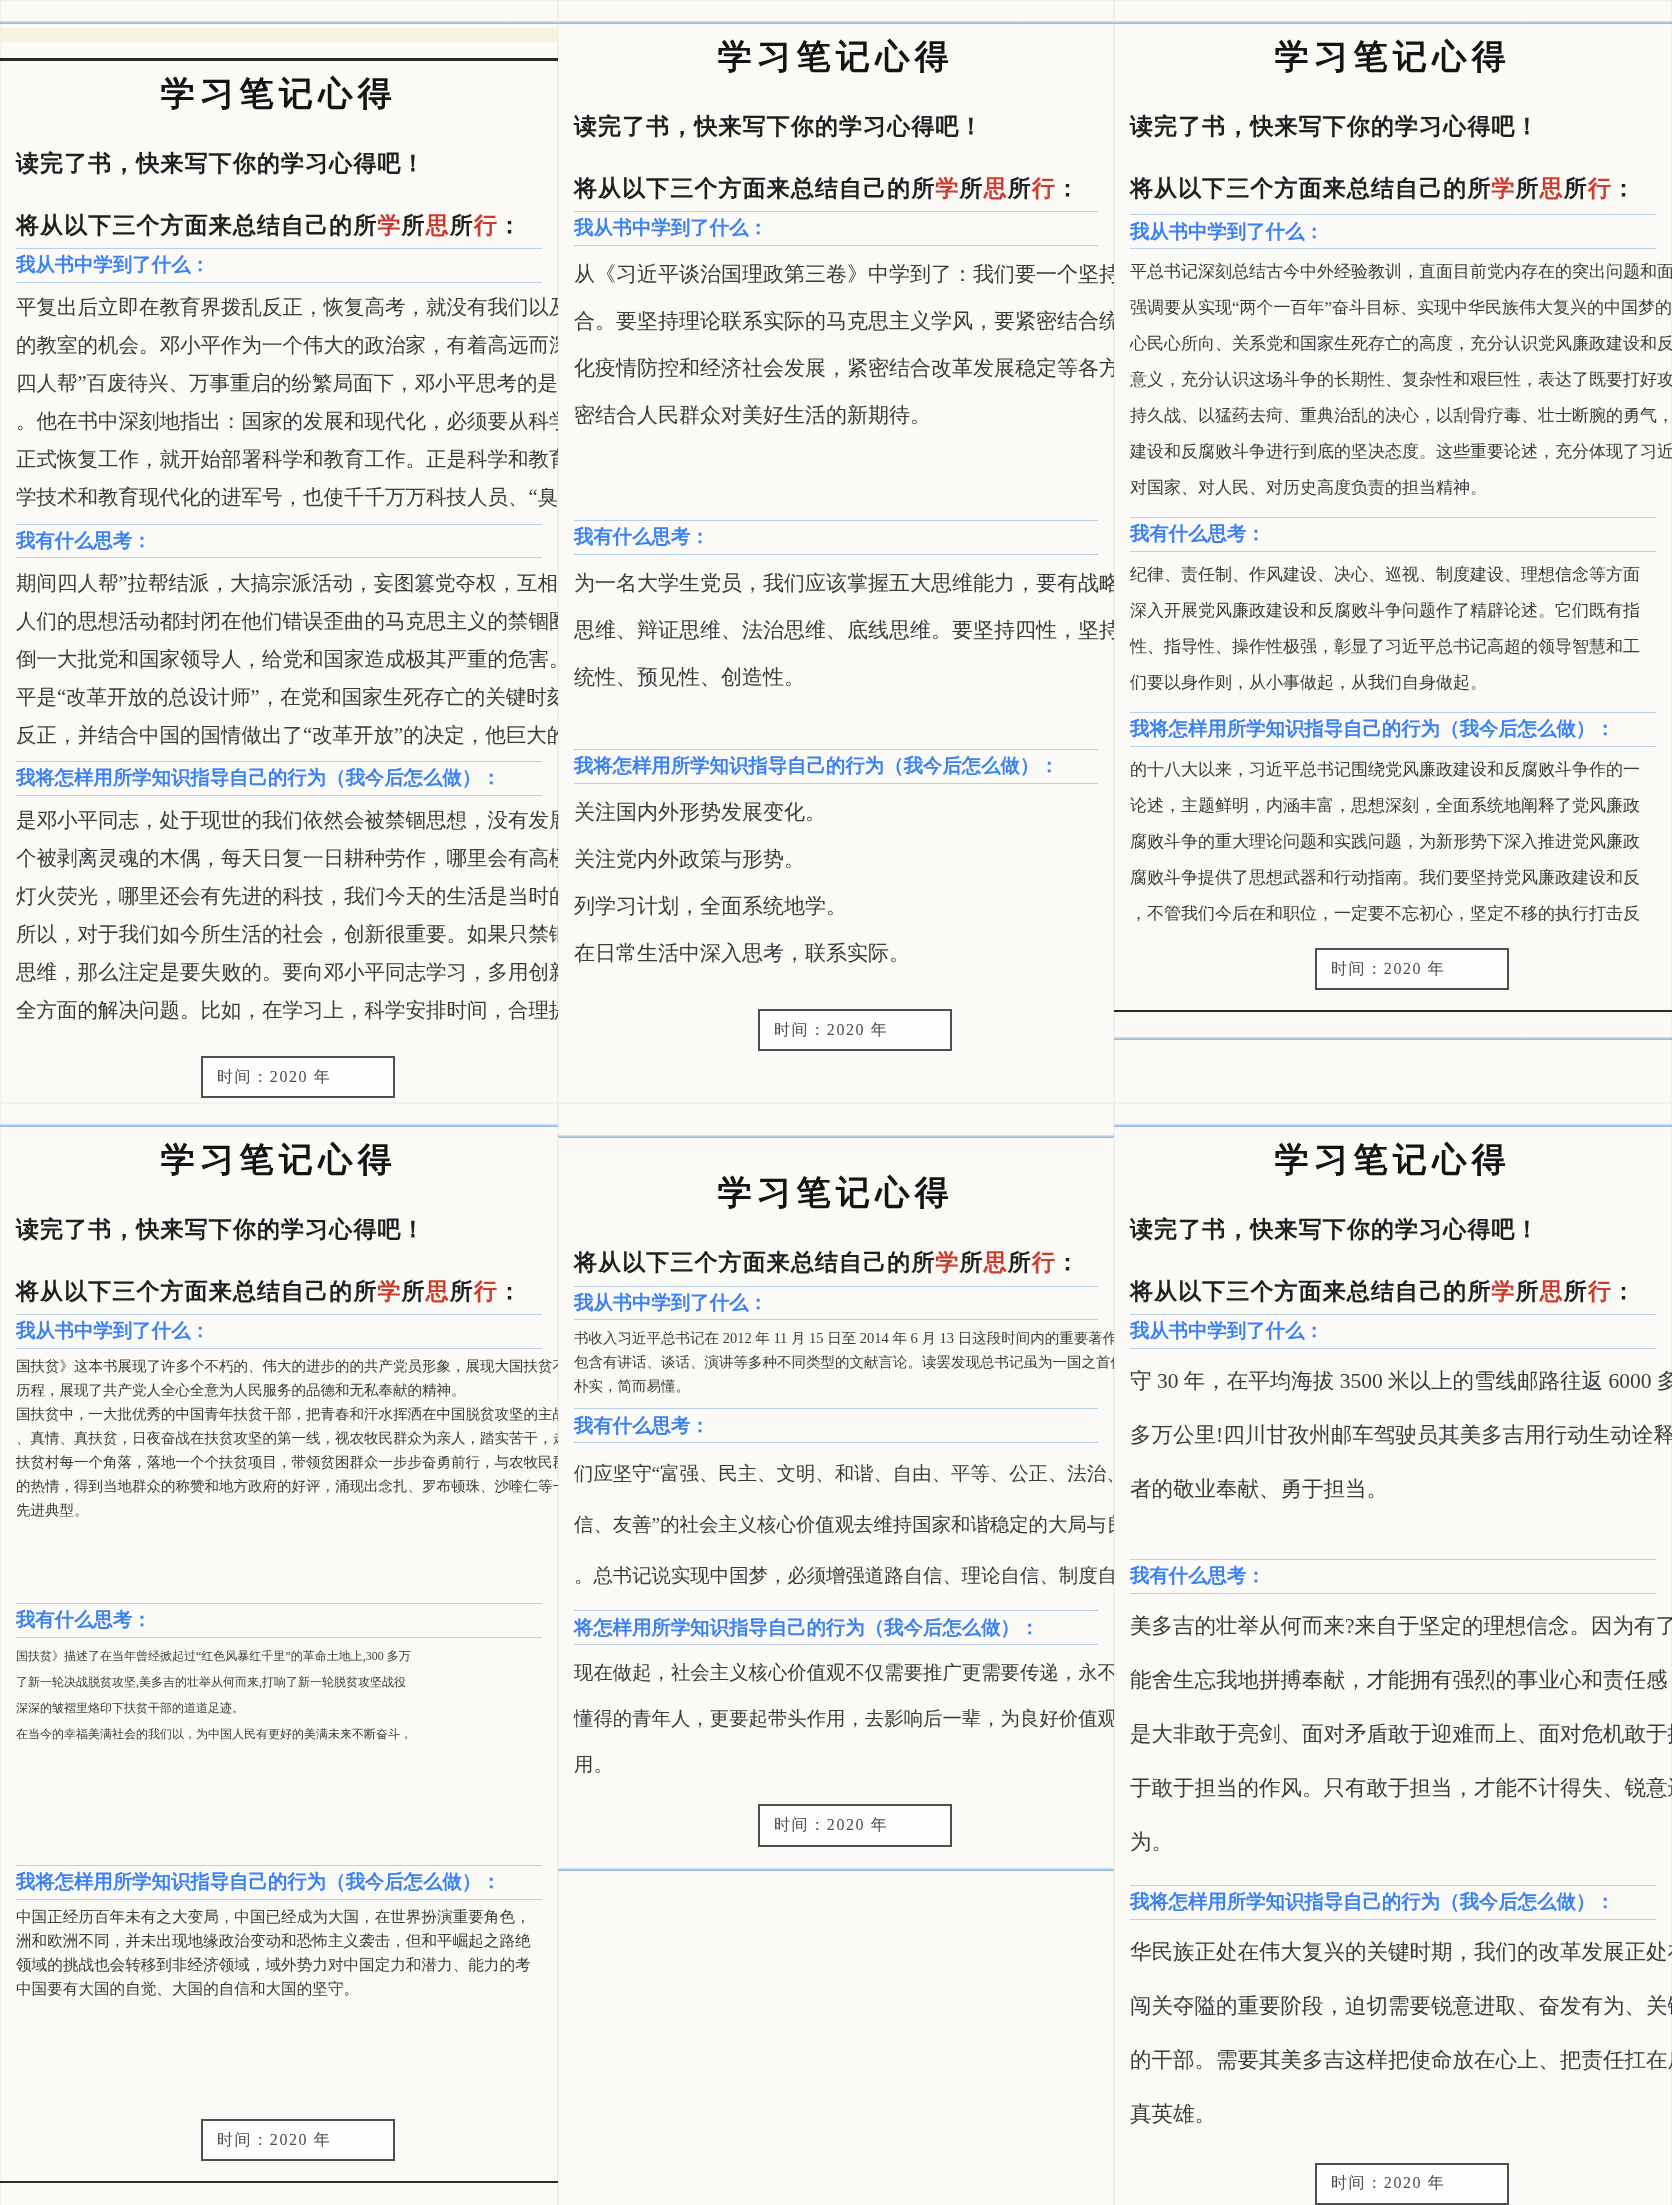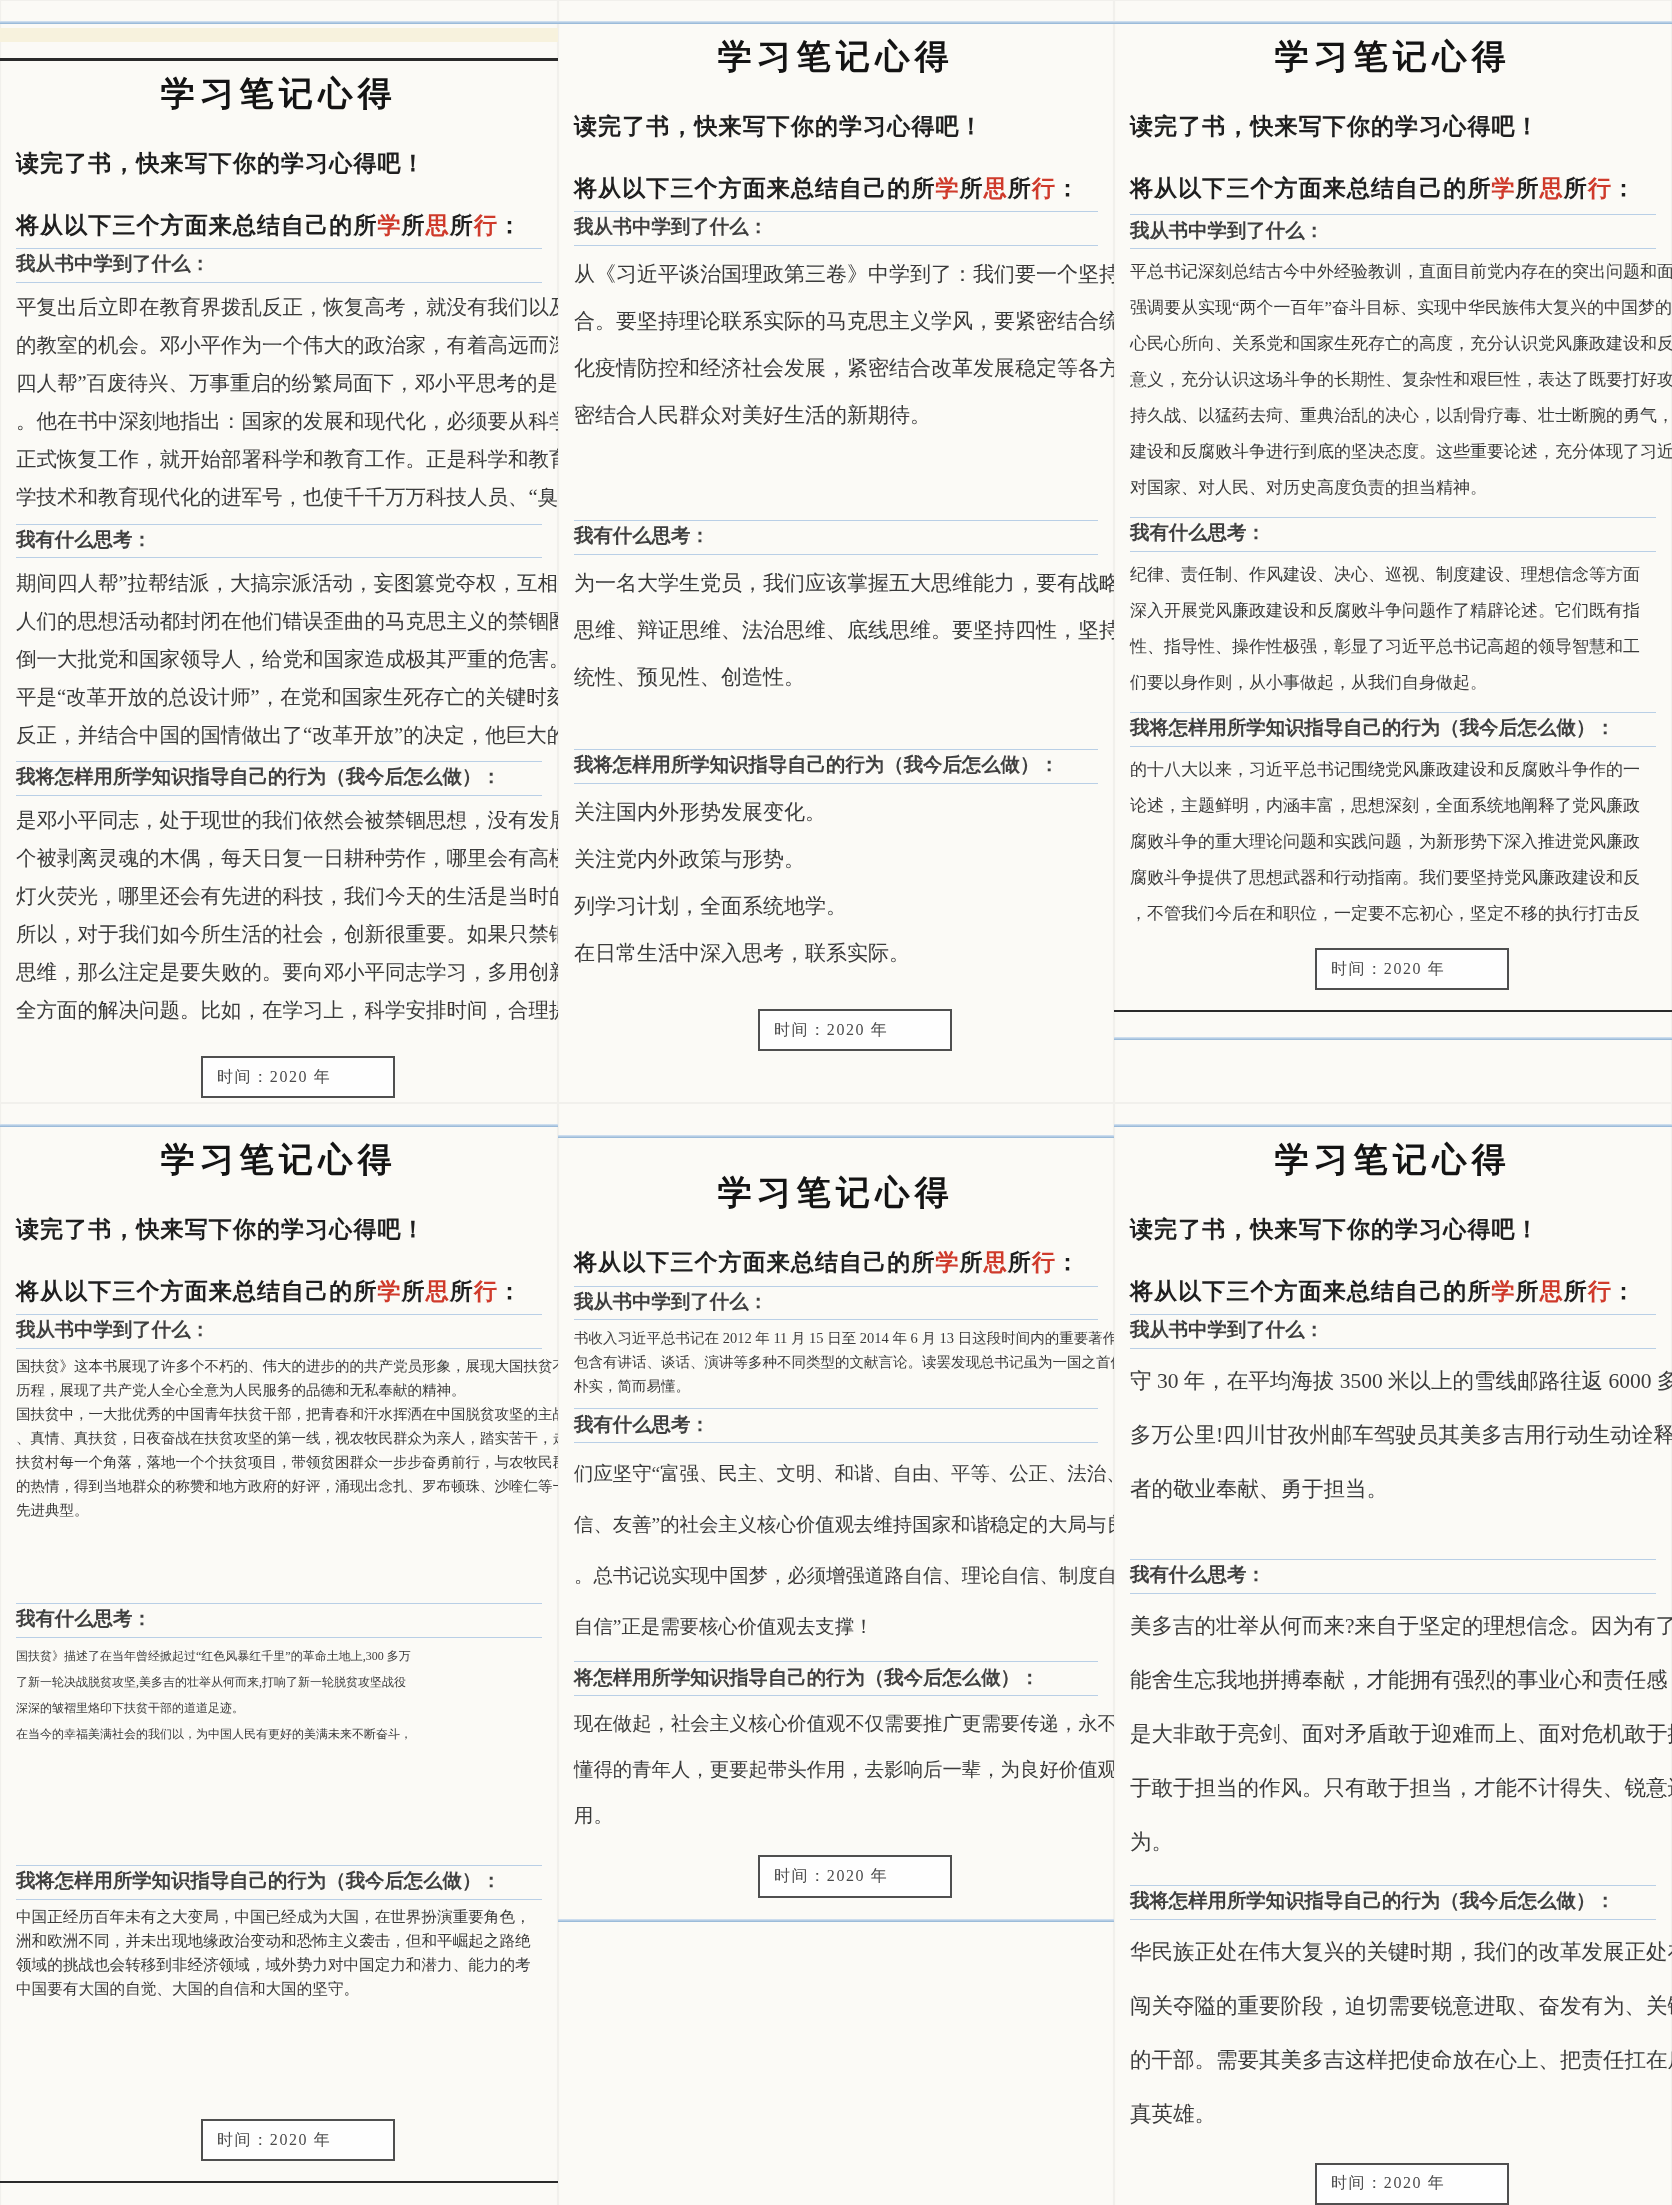--- a/index.html
+++ b/index.html
@@ -29,22 +29,22 @@
     margin:10px 0 0;white-space:nowrap;
   }
   .intro{
     font-family:"Liberation Sans",sans-serif;font-weight:bold;
     font-size:23px;color:#1f1f1f;margin:30px 0 0;white-space:nowrap;letter-spacing:1.1px;
     line-height:32px;
   }
   .red{color:#cf3a2b;}
   .sec{margin-top:7.5px;}
   .sec-header{
-    font-family:Liberation Serif, serif;font-weight:bold;
-    font-size:19.4px;color:#404040;padding:3.2px 0 5.4px;
+    font-family:Liberation Sans, sans-serif;font-weight:bold;
+    font-size:19.4px;color:#3b82f6;padding:3.2px 0 5.4px;
     border-top:1.6px solid #b9cfe6;border-bottom:1.6px solid #b9cfe6;
     white-space:nowrap;line-height:24px;
   }
   .lines{padding-top:5.4px;}
   .line{
     font-family:"Liberation Serif",serif;color:#3a3a3a;
     white-space:nowrap;margin:0;
   }
   .footer-row{display:flex;justify-content:center;margin-top:27px;}
   .footer-box{
@@ -281,21 +281,20 @@
             <p class="line">包含有讲话、谈话、演讲等多种不同类型的文献言论。读罢发现总书记虽为一国之首但</p>
             <p class="line">朴实，简而易懂。</p>
           </div>
       </section>
       <section class="sec sec2">
         <div class="sec-header">我有什么思考：</div>
         <div class="lines">
             <p class="line">们应坚守“富强、民主、文明、和谐、自由、平等、公正、法治、爱国、敬业</p>
             <p class="line">信、友善”的社会主义核心价值观去维持国家和谐稳定的大局与良好的发展态</p>
             <p class="line">。总书记说实现中国梦，必须增强道路自信、理论自信、制度自信，而这“三</p>
-            <p class="line">自信”正是需要核心价值观去支撑！</p>
           </div>
       </section>
       <section class="sec sec3">
         <div class="sec-header">将怎样用所学知识指导自己的行为（我今后怎么做）：</div>
         <div class="lines">
             <p class="line">现在做起，社会主义核心价值观不仅需要推广更需要传递，永不熄灭。作为</p>
             <p class="line">懂得的青年人，更要起带头作用，去影响后一辈，为良好价值观的传递起积</p>
             <p class="line">用。</p>
           </div>
       </section>

